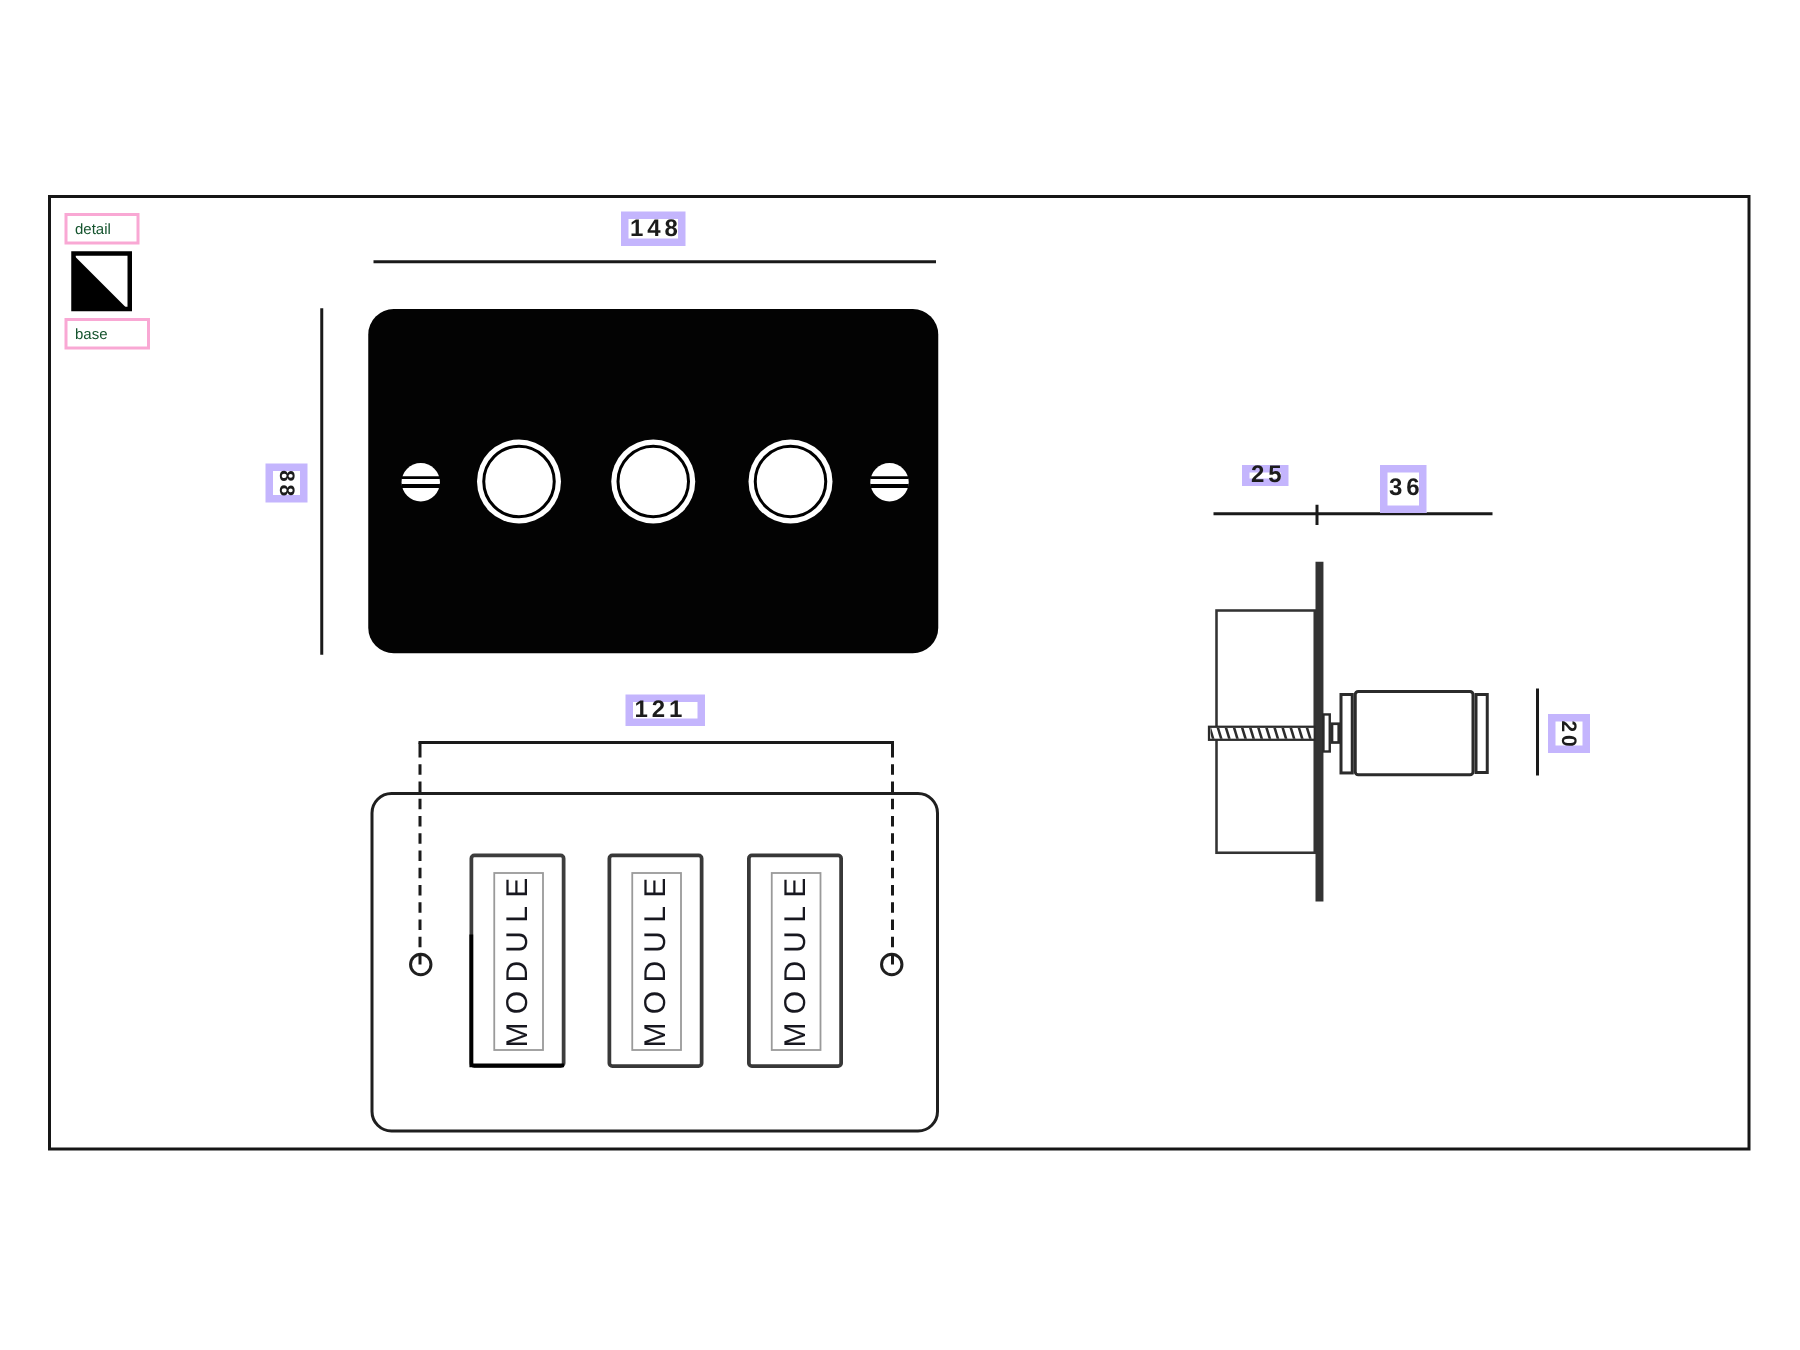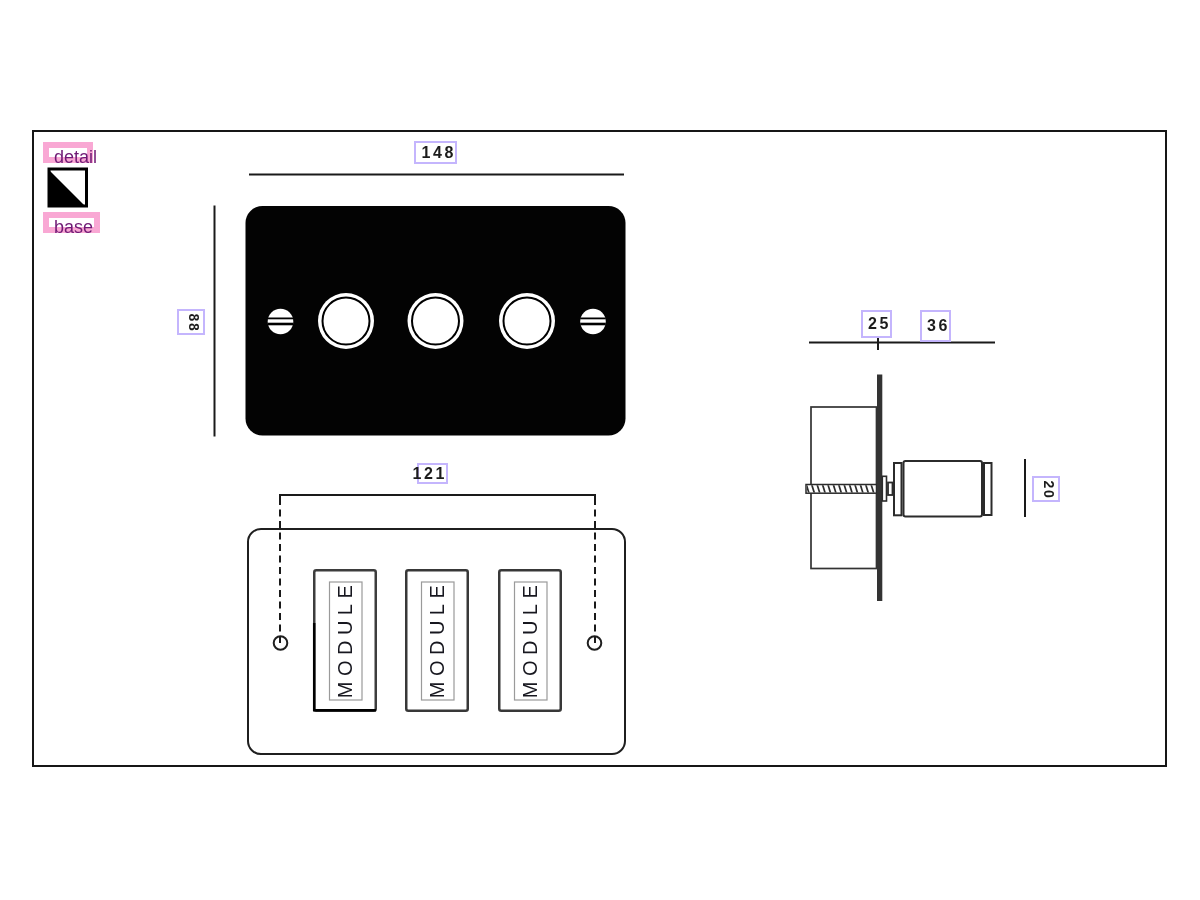--- a/index.html
+++ b/index.html
@@ -1,24 +1,24 @@
 <!DOCTYPE html>
 <html><head>
 <meta charset="utf-8">
 <style>
   html,body{margin:0;padding:0;background:#fff;width:1200px;height:900px;overflow:hidden;}
   body{font-family:"Liberation Sans", sans-serif;position:relative;}
   .frame{position:absolute;left:32px;top:130px;width:1135px;height:637px;border:2px solid #161616;box-sizing:border-box;}
-  .lbl{position:absolute;border:2px solid #c4b5fd;background:#fff;box-sizing:border-box;
-       display:flex;align-items:center;justify-content:flex-end;
+  .lbl{position:absolute;border:5px solid #c4b5fd;background:#fff;box-sizing:border-box;
+       display:flex;align-items:center;justify-content:flex-start;
        font-weight:bold;font-size:16px;letter-spacing:2.6px;color:#1c1c1c;}
   .lbl span{display:block;transform:translateX(1px);}
   .vlbl span{transform:rotate(90deg) translateX(1px);white-space:nowrap;font-size:14px;letter-spacing:1.8px;}
-  .tag{position:absolute;border:6px solid #f9a8d4;background:#fff;box-sizing:border-box;
-       font-size:18px;color:#701a75;line-height:19px;padding:0 5px;}
+  .tag{position:absolute;border:2px solid #f9a8d4;background:#fff;box-sizing:border-box;
+       font-size:10px;color:#14532d;line-height:19px;padding:0 5px;}
   svg{position:absolute;left:0;top:0;}
 </style>
 </head>
 <body>
   <div class="frame"></div>
 
   <div class="tag" style="left:43px;top:142px;width:50px;height:21px;">detail</div>
   <div class="tag" style="left:43px;top:212px;width:57px;height:21px;">base</div>
 
   <svg width="1200" height="900" viewBox="0 0 1200 900">
@@ -112,24 +112,24 @@
       <rect x="903.5" y="461" width="78.5" height="55.5" rx="2" fill="#ffffff" stroke="#2b2b2b" stroke-width="2"></rect>
       <rect x="984" y="463" width="7.5" height="52" fill="#ffffff" stroke="#2b2b2b" stroke-width="2"></rect>
 
       <line x1="1025" y1="459" x2="1025" y2="517" stroke="#1a1a1a" stroke-width="2"></line>
     </g>
   </svg>
 
   <div class="lbl" style="left:414px;top:141px;width:43px;height:23px;">
     <span>148</span>
   </div>
-  <div class="lbl" style="left:417px;top:463px;width:31px;height:21px;">
+  <div class="lbl" style="left:417px;top:463px;width:53px;height:21px;">
     <span>121</span>
   </div>
-  <div class="lbl" style="left:828px;top:310px;width:31px;height:28px;margin-left:33px;">
+  <div class="lbl" style="left:828px;top:310px;width:31px;height:14px;">
     <span>25</span>
   </div>
   <div class="lbl" style="left:920px;top:310px;width:31px;height:32px;">
     <span>36</span>
   </div>
   <div class="lbl vlbl" style="left:177px;top:309px;width:28px;height:25.5px;">
     <span>88</span>
   </div>
   <div class="lbl vlbl" style="left:1032px;top:475.5px;width:28px;height:26px;">
     <span>20</span>

